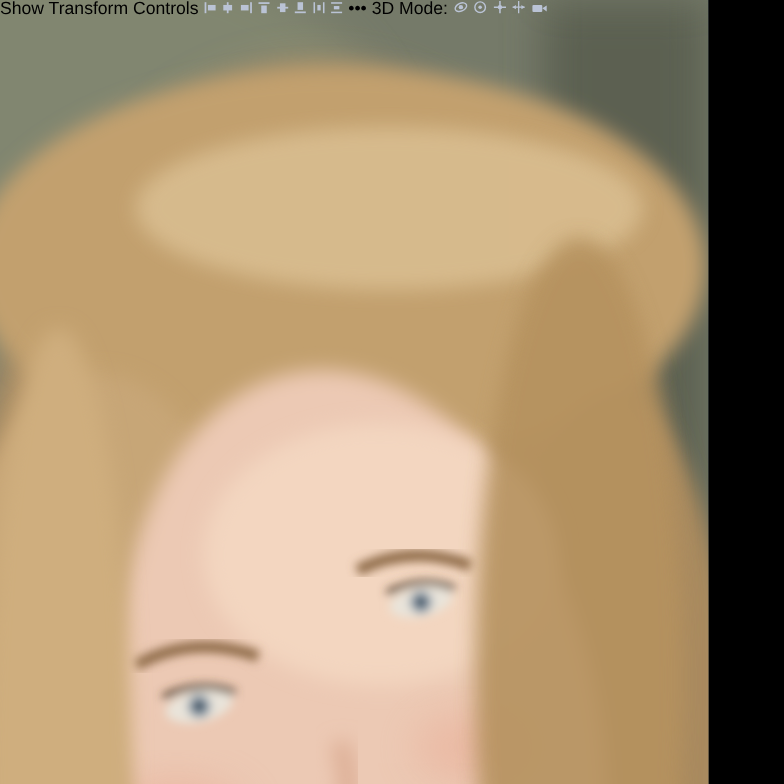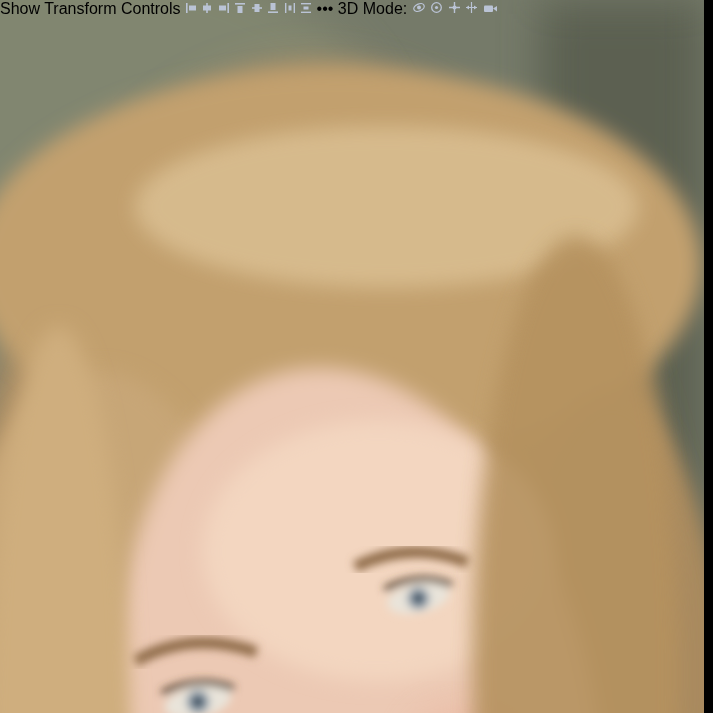--- a/index.html
+++ b/index.html
@@ -1,19 +1,19 @@
 <!DOCTYPE html>
 <html><head>
 <meta charset="utf-8">
 <style>
   * { margin:0; padding:0; box-sizing:border-box; }
   html,body { background:#000; }
   body { font-family:"Liberation Sans", sans-serif; }
   .viewport {
-    position:relative; width:704px; height:713px; overflow:hidden;
+    position:relative; width:644px; height:713px; overflow:hidden;
     background:#272c3b;
   }
 
   
   .options-bar {
     position:absolute; left:0; top:0; width:760px; height:22px; z-index:10;
     background:linear-gradient(180deg,#434b60,#39415') no-repeat, linear-gradient(180deg,#454d62,#3a4255);
     display:flex; align-items:center; color:#c9d1e0; font-size:9.5px;
     overflow:hidden;
   }

